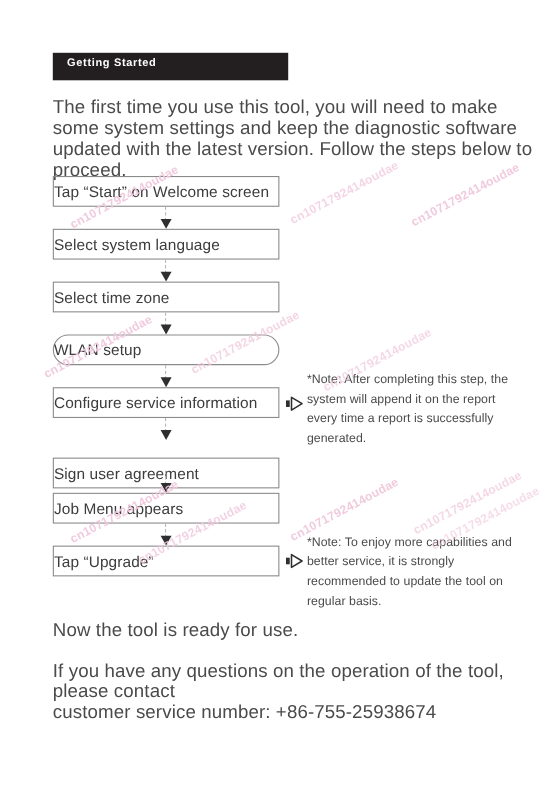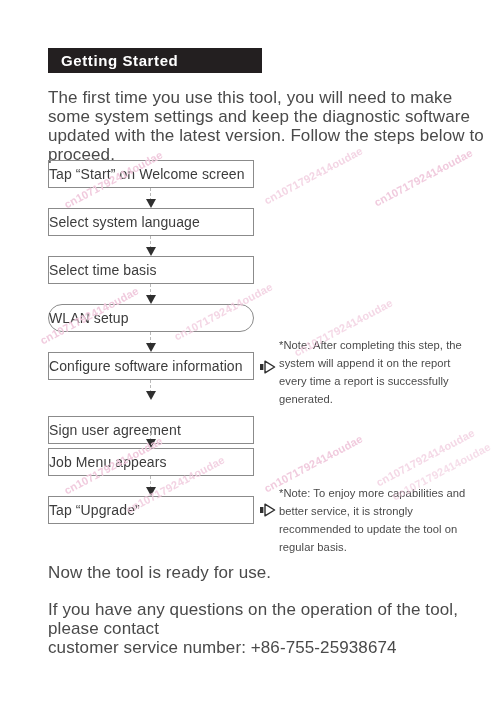--- a/index.html
+++ b/index.html
@@ -43,21 +43,21 @@
     top: 48px;
     width: 214px;
     height: 25px;
     background: #231f20;
   }
   #header-bar .title {
     position: absolute;
     left: 13px;
     top: 4px;
     color: #ffffff;
-    font-size: 15px;
+    font-size: 10px;
     font-weight: 700;
     letter-spacing: 0.6px;
   }
 
   
   .para {
     position: absolute;
     font-size: 17px;
     line-height: 19px;
     color: #4a4a4a;
@@ -151,35 +151,35 @@
       <div class="head"></div>
     </div>
     <div class="flow-step" style="top: 48px; border-color: rgb(139, 139, 139);">
       <span class="step-label">Select system language</span>
     </div>
     <div class="connector" style="top: 76px;">
       <div class="stem"></div>
       <div class="head"></div>
     </div>
     <div class="flow-step" style="top: 96px; border-color: rgb(139, 139, 139);">
-      <span class="step-label">Select time basis</span>
+      <span class="step-label">Select time zone</span>
     </div>
     <div class="connector" style="top: 124px;">
       <div class="stem"></div>
       <div class="head"></div>
     </div>
     <div class="flow-step" style="top: 144px; border-color: rgb(139, 139, 139); border-radius: 14px;">
       <span class="step-label">WLAN setup</span>
     </div>
     <div class="connector" style="top: 172px;">
       <div class="stem"></div>
       <div class="head"></div>
     </div>
     <div class="flow-step" style="top: 192px; border-color: rgb(139, 139, 139);">
-      <span class="step-label">Configure software information</span>
+      <span class="step-label">Configure service information</span>
     </div>
     <div class="connector" style="top: 220px;">
       <div class="stem"></div>
       <div class="head"></div>
     </div>
     <div class="flow-step" style="top: 256px; border-color: rgb(139, 139, 139);">
       <span class="step-label">Sign user agreement</span>
     </div>
     <div class="connector" style="top: 268px;">
       <div class="stem"></div>

